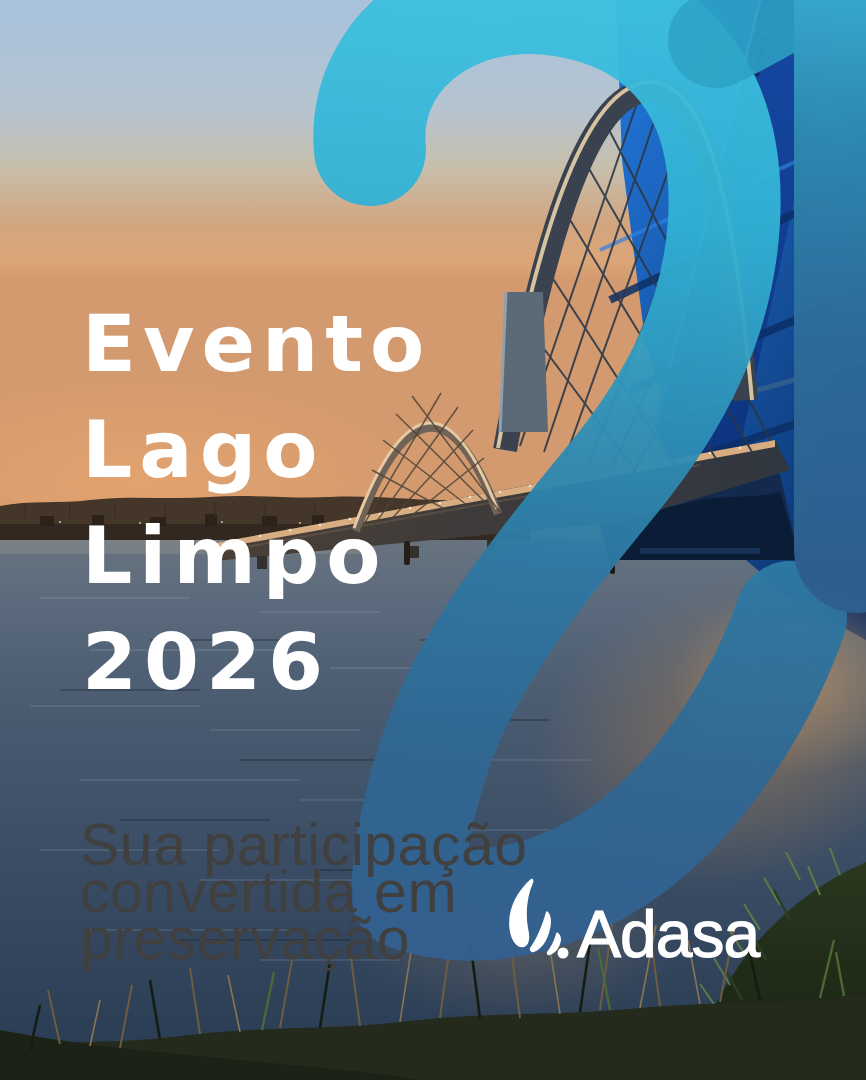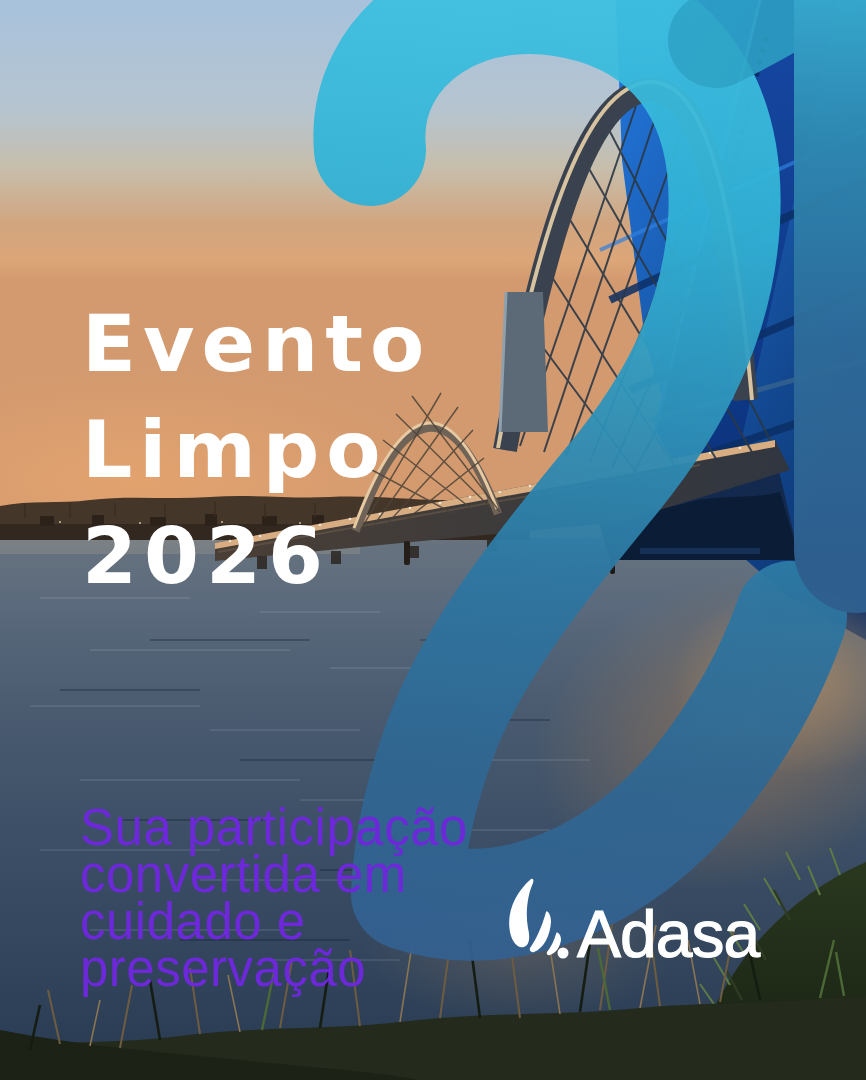--- a/index.html
+++ b/index.html
@@ -2,22 +2,22 @@
 <html><head>
 <meta charset="utf-8">
 <style>
   html,body{margin:0;padding:0;background:#111;}
   .poster{position:relative;width:866px;height:1080px;overflow:hidden;background:#a9c3de;}
   .scene,.numerals{position:absolute;left:0;top:0;width:866px;height:1080px;display:block;}
   .headline{position:absolute;left:82px;top:291px;margin:0;color:#fff;
     font-family:"DejaVu Sans",sans-serif;font-weight:bold;font-size:79px;line-height:106px;
     letter-spacing:7px;}
   .headline .line{display:block;}
-  .subtitle{position:absolute;left:80px;top:804px;margin:0;color:#6d28d9;
-    font-family:"Liberation Sans",sans-serif;font-weight:normal;font-size:51px;line-height:47px;
+  .subtitle{position:absolute;left:80px;top:822px;margin:0;color:#404040;
+    font-family:"Liberation Sans",sans-serif;font-weight:normal;font-size:59px;line-height:47px;
     letter-spacing:0.5px;}
   .subtitle .line{display:block;}
   .logo{position:absolute;left:504px;top:874px;width:300px;height:100px;text-align:right;}
   .logo .drop{position:absolute;left:0;top:0;width:68px;height:88px;}
   .logo .wordmark{position:absolute;left:73px;top:27px;color:#fff;
     font-family:"Liberation Sans",sans-serif;font-size:66px;line-height:66px;font-weight:normal;
     letter-spacing:-1px;-webkit-text-stroke:1.1px #ffffff;}
 </style>
 </head>
 <body>
@@ -322,28 +322,28 @@
       <path d="M370 150 C360 45 470 -30 595 8 C692 38 730 120 724 222
                C718 320 676 402 612 480 C542 565 472 652 440 740 C421 792 409 845 407 894
                C505 928 622 878 700 780 C741 728 772 672 791 617" fill="none" stroke="url(#twoGrad)" stroke-width="112" stroke-linecap="round" stroke-linejoin="round"></path>
       <path d="M857 -40 C800 -5 752 22 716 40" fill="none" stroke="#2fa6c6" stroke-width="96" stroke-linecap="round" opacity="0.88"></path>
       <path d="M857 -70 L857 550" fill="none" stroke="url(#oneGrad)" stroke-width="126" stroke-linecap="round"></path>
     </g>
   </svg>
 
   <h1 class="headline">
     <span class="line">Evento</span>
+    <span class="line">Lago</span>
     <span class="line">Limpo</span>
     <span class="line">2026</span>
   </h1>
 
   <p class="subtitle">
     <span class="line">Sua participação</span>
     <span class="line">convertida em</span>
-    <span class="line">cuidado e</span>
     <span class="line">preservação</span>
   </p>
 
   <div class="logo">
     <svg class="drop" viewBox="0 0 68 88" xmlns="http://www.w3.org/2000/svg">
       <g fill="#ffffff">
         <path d="M27 5 C12 18 2 38 6 58 C8 68 14 75 20 73 C26 71 26 62 24 54 C21 38 24 20 29 9 C30 6 29 4 27 5 Z"></path>
         <path d="M42 38 C38 52 33 64 26 74 C25 76 27 79 30 78 C40 74 46 62 47 48 C47 44 46 40 44 38 C43 37 42 37 42 38 Z"></path>
         <path d="M52 60 C50 67 47 73 43 78 C42 80 44 82 46 81 C52 79 56 73 57 66 C57 63 56 60 54 59 C53 58 52 59 52 60 Z"></path>
         <circle cx="59" cy="79" r="5.5"></circle>

